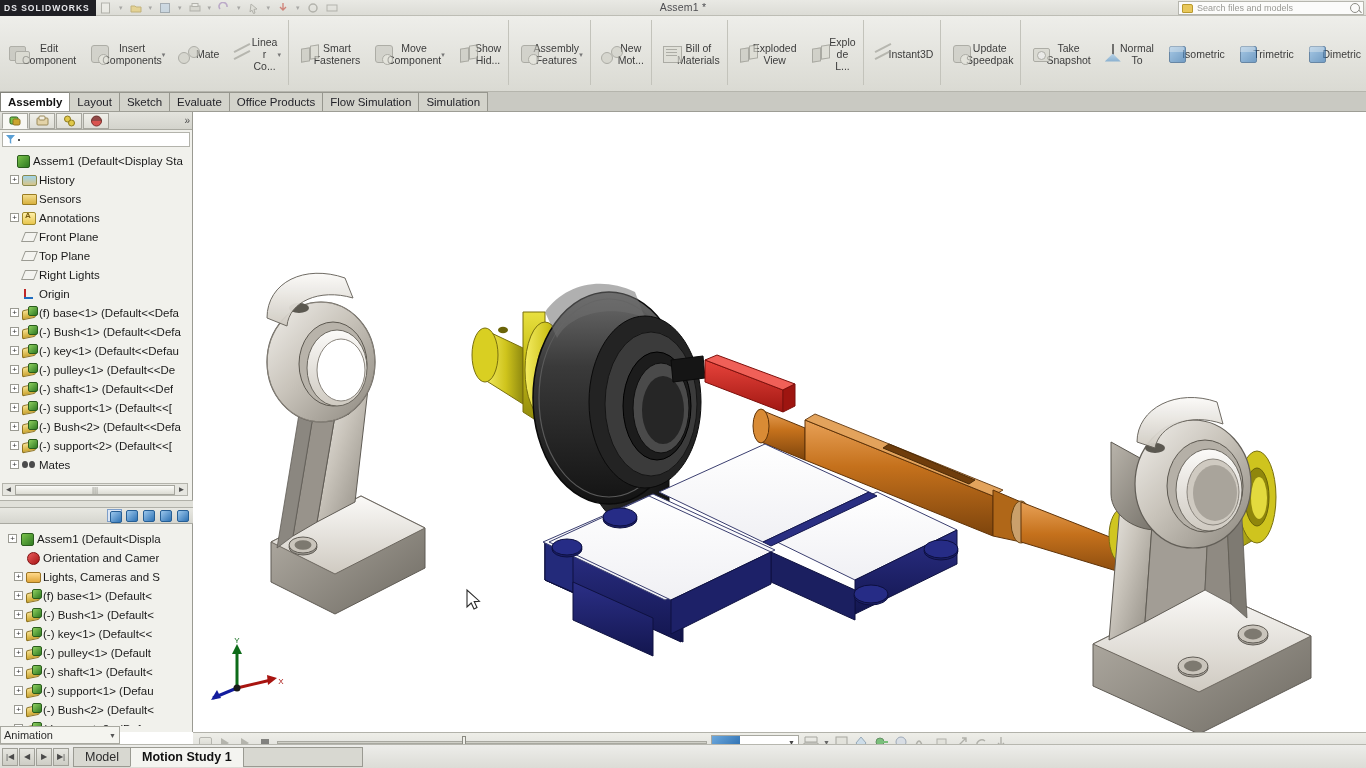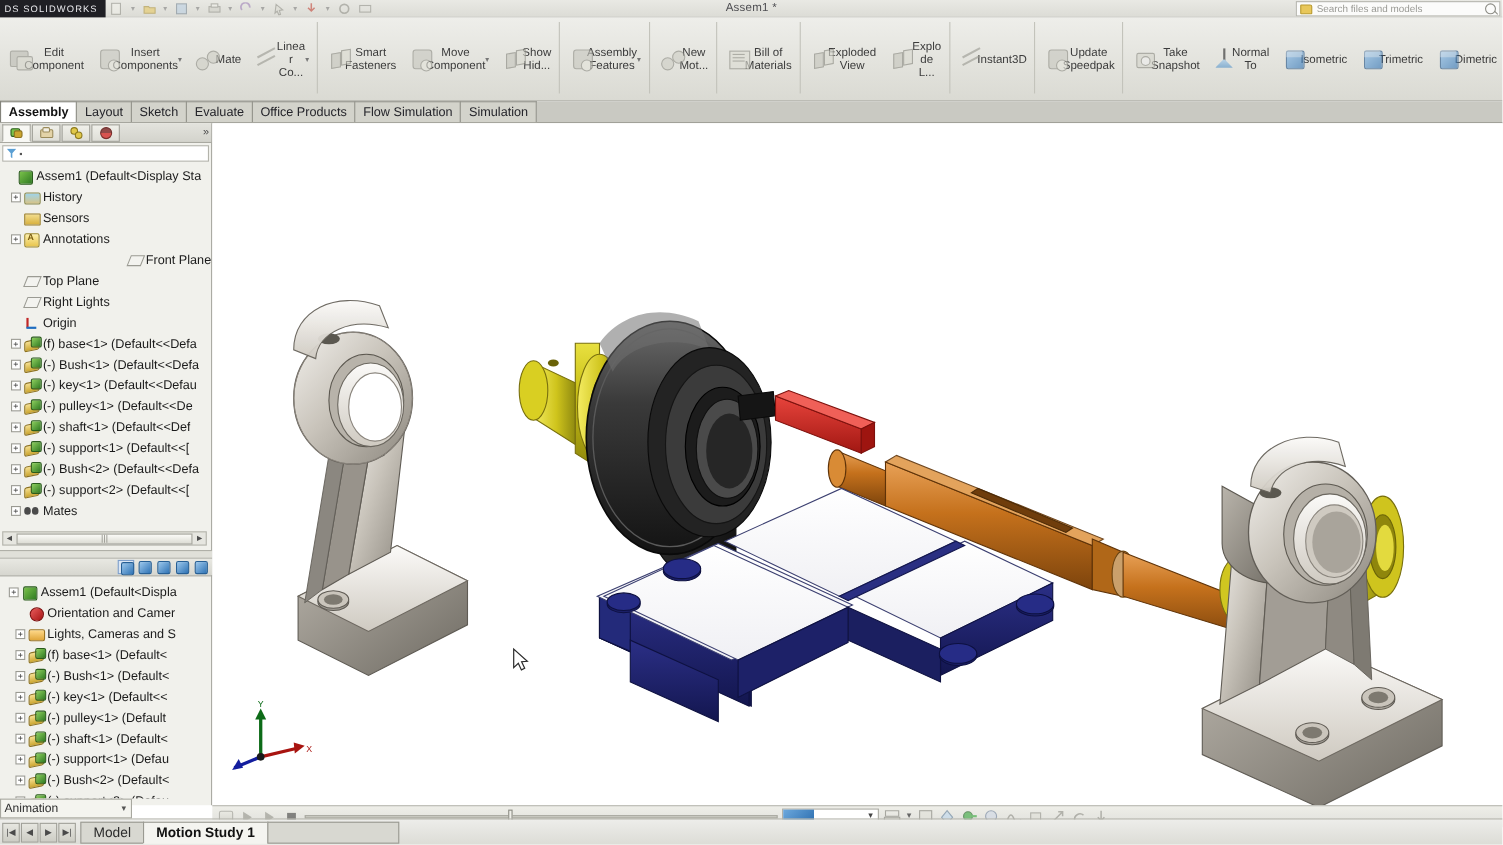--- a/index.html
+++ b/index.html
@@ -9,21 +9,21 @@
   #app { position:relative; width:1366px; height:768px; }
 
   
   .titlebar {
     position:absolute; left:0; top:0; width:1366px; height:16px;
     background:linear-gradient(#e9e9e4,#dcdcd6);
     border-bottom:1px solid #bdbdb5;
   }
   .sw-logo {
     position:absolute; left:0; top:0; width:96px; height:16px;
-    background:#1f1f24; color:#e8e8ec; font-size:8.5px; font-weight:normal;
+    background:#1f1f24; color:#e8e8ec; font-size:8.5px; font-weight:bold;
     letter-spacing:1px; display:flex; align-items:center; padding-left:4px;
     font-family:"Liberation Sans", sans-serif;
   }
   .qat { position:absolute; left:100px; top:1px; height:14px; display:flex; gap:7px; align-items:center; opacity:.55;}
   .qat .qi { width:12px; height:12px; position:relative; }
   .doc-title {
     position:absolute; left:0; right:0; top:1px; text-align:center;
     font-size:10.5px; color:#4e4e52; letter-spacing:.2px;
   }
   .searchbox {
@@ -457,21 +457,21 @@
         <div class="trow" style="padding-left: 8px;">
           <span class="exp none"></span>
           <span class="tico sens"></span>
           <span class="tlbl">Sensors</span>
         </div>
         <div class="trow" style="padding-left: 8px;">
           <span class="exp">+</span>
           <span class="tico anno"></span>
           <span class="tlbl">Annotations</span>
         </div>
-        <div class="trow" style="padding-left: 8px; justify-content: flex-end;">
+        <div class="trow" style="padding-left: 8px;">
           <span class="exp none"></span>
           <span class="tico plane"></span>
           <span class="tlbl">Front Plane</span>
         </div>
         <div class="trow" style="padding-left: 8px;">
           <span class="exp none"></span>
           <span class="tico plane"></span>
           <span class="tlbl">Top Plane</span>
         </div>
         <div class="trow" style="padding-left: 8px;">

